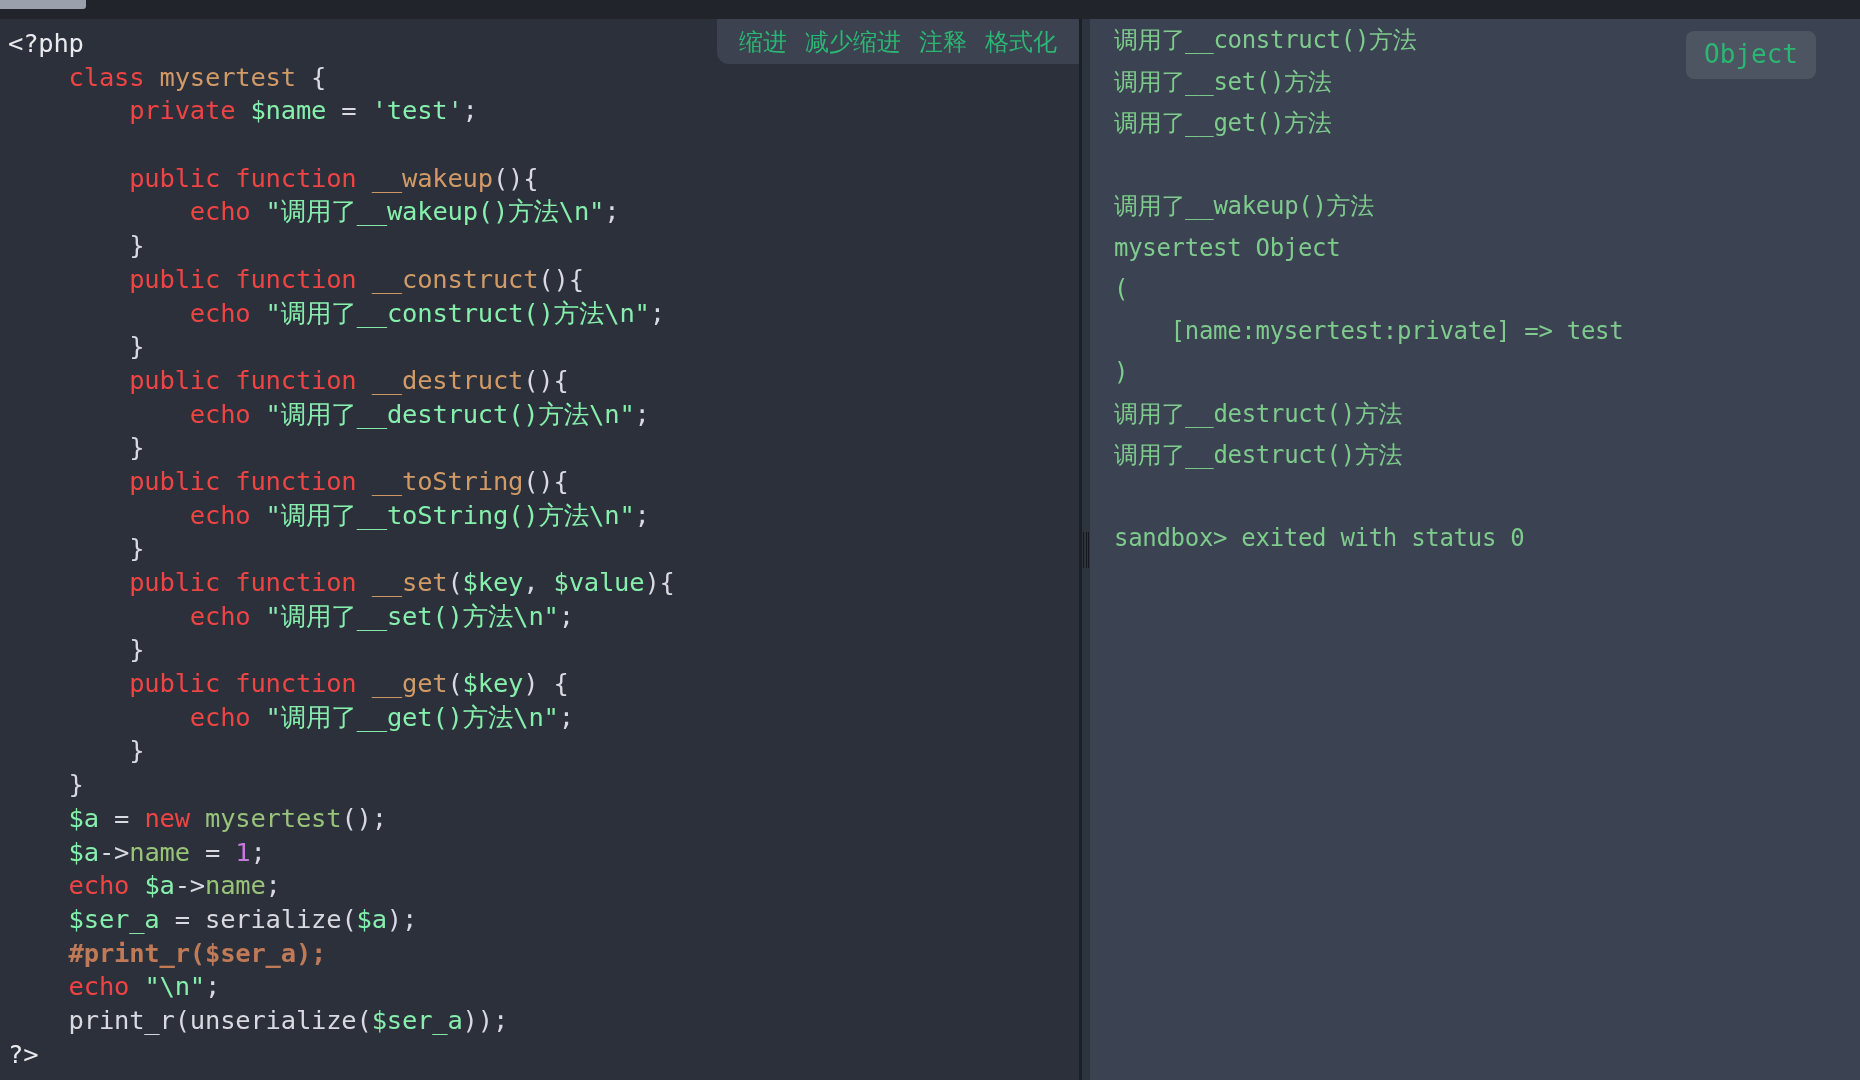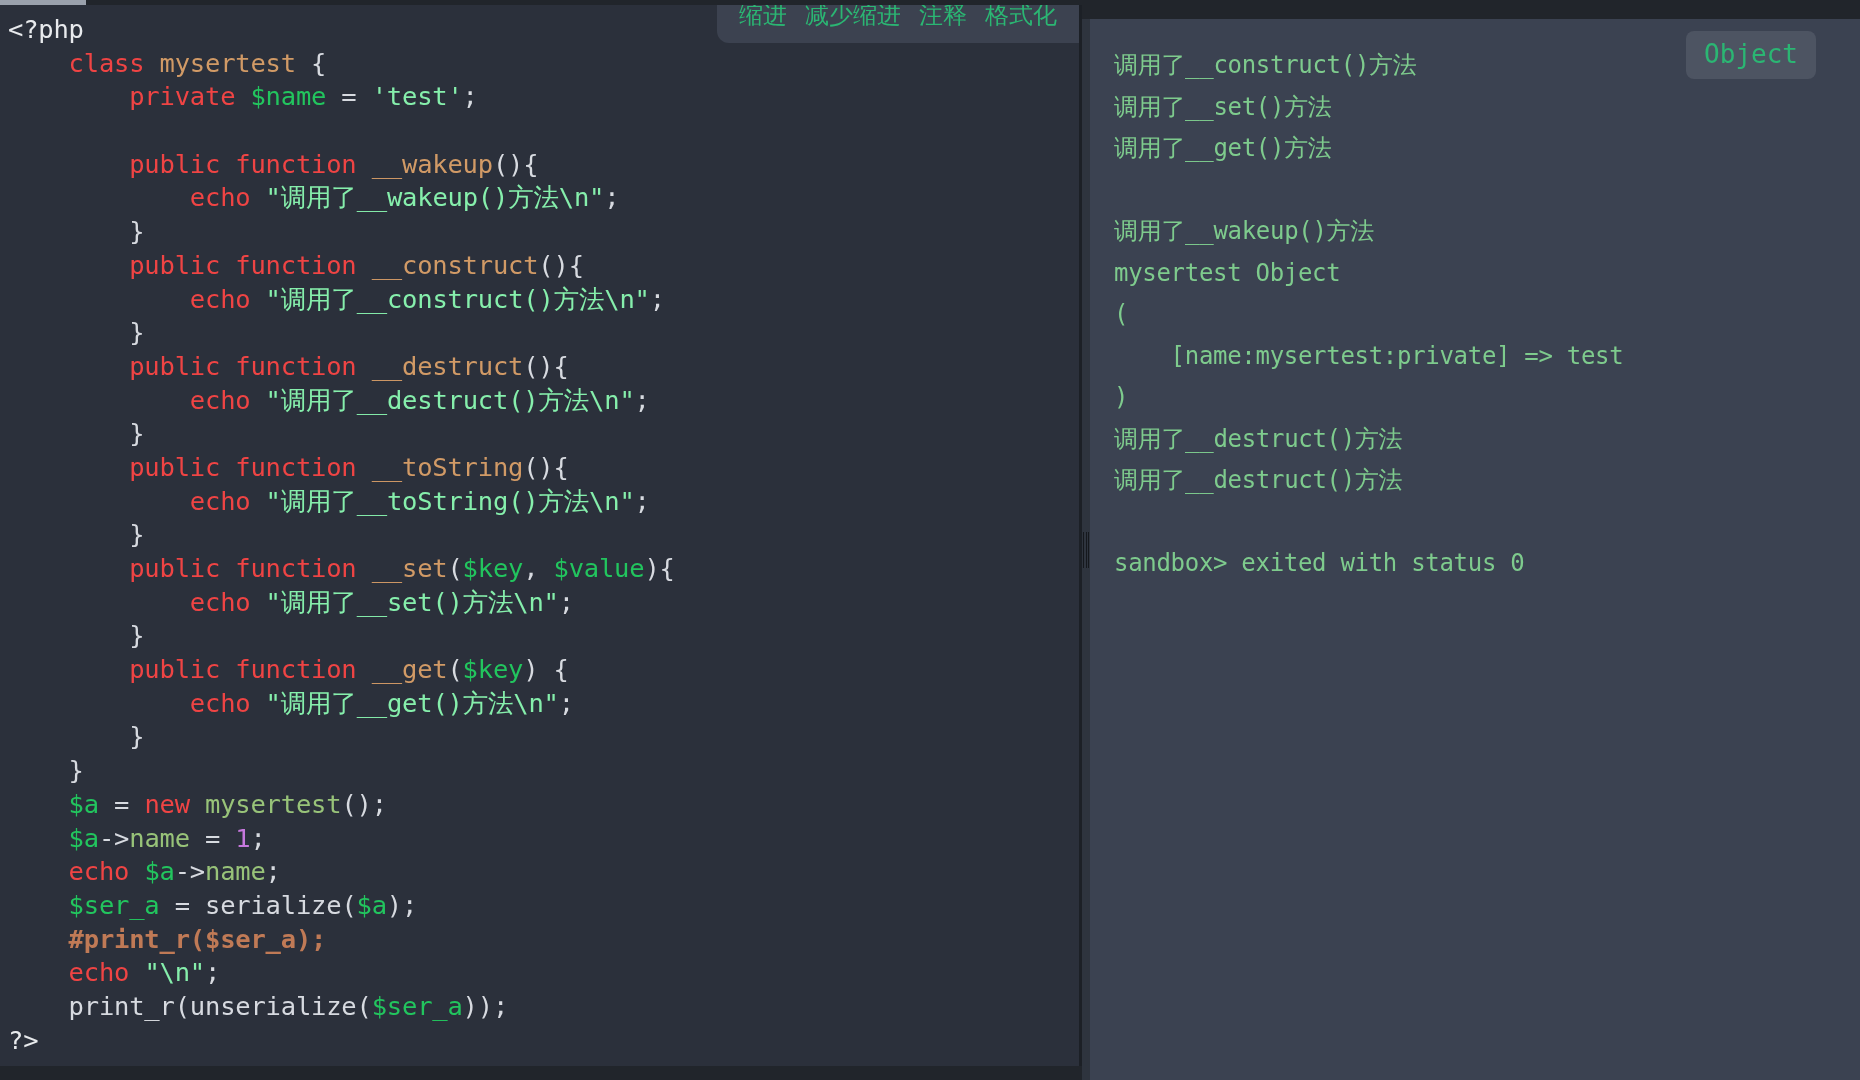--- a/index.html
+++ b/index.html
@@ -24,21 +24,21 @@
   .scroll-nub {
     position: absolute; left: 0; top: 0;
     width: 86px; height: 9px;
     background: #9aa1ac;
     border-radius: 0 0 3px 0;
   }
 
   
   .editor-pane {
     position: absolute;
-    left: 0; top: 5px;
+    left: 0; top: 19px;
     width: 1082px; height: 1061px;
     background: #2b303b;
     overflow: hidden;
   }
   .editor-pane::after {
     content: "";
     position: absolute; right: 0; top: 0;
     width: 3px; height: 100%;
     background: #1c2026;
   }
@@ -53,36 +53,36 @@
     white-space: pre;
     color: #d7dae0;
     letter-spacing: -0.2px;
   }
   .code .ln { display: block; height: 33.7px; padding-left: 8px; }
 
   
   .t-kw    { color: #ef4444; }   
   .t-fn    { color: #d19a66; }   
   .t-str   { color: #86efac; }   
-  .t-var   { color: #22c55e; }   
+  .t-var   { color: #86efac; }   
   .t-prop  { color: #98c379; }   
   .t-num   { color: #c678dd; }   
   .t-plain { color: #d7dae0; }   
   .t-cmt   { color: #c07a56; font-weight: bold; }   
   .t-tag   { color: #e8eaed; }   
 
   
   .editor-toolbar {
     position: absolute;
     right: 3px; top: 0px;
-    height: 38px;
+    height: 45px;
     display: flex;
-    align-items: flex-end;
+    align-items: center;
     gap: 18px;
-    padding: 16px 22px;
+    padding: 0 22px;
     background: #3c4250;
     border-radius: 0 0 0 12px;
     z-index: 5;
   }
   .tb-btn {
     color: #2bb673;
     font-family: "DejaVu Sans", "Liberation Sans", sans-serif;
     font-size: 24px;
     line-height: 1;
     cursor: pointer;
@@ -116,21 +116,21 @@
   
   .output-pane {
     position: absolute;
     left: 1090px; top: 19px;
     width: 770px; height: 1061px;
     background: #3b4251;
     overflow: hidden;
   }
   .output-text {
     position: absolute;
-    left: 24px; top: 26px;
+    left: 24px; top: 1px;
     font-family: "DejaVu Sans Mono", "Liberation Mono", monospace;
     font-size: 24px;
     line-height: 41.5px;
     white-space: pre;
     color: #7ecb8d;
     letter-spacing: -0.3px;
   }
   .output-text .oln { display: block; min-height: 41.5px; }
 
   .clear-btn {

